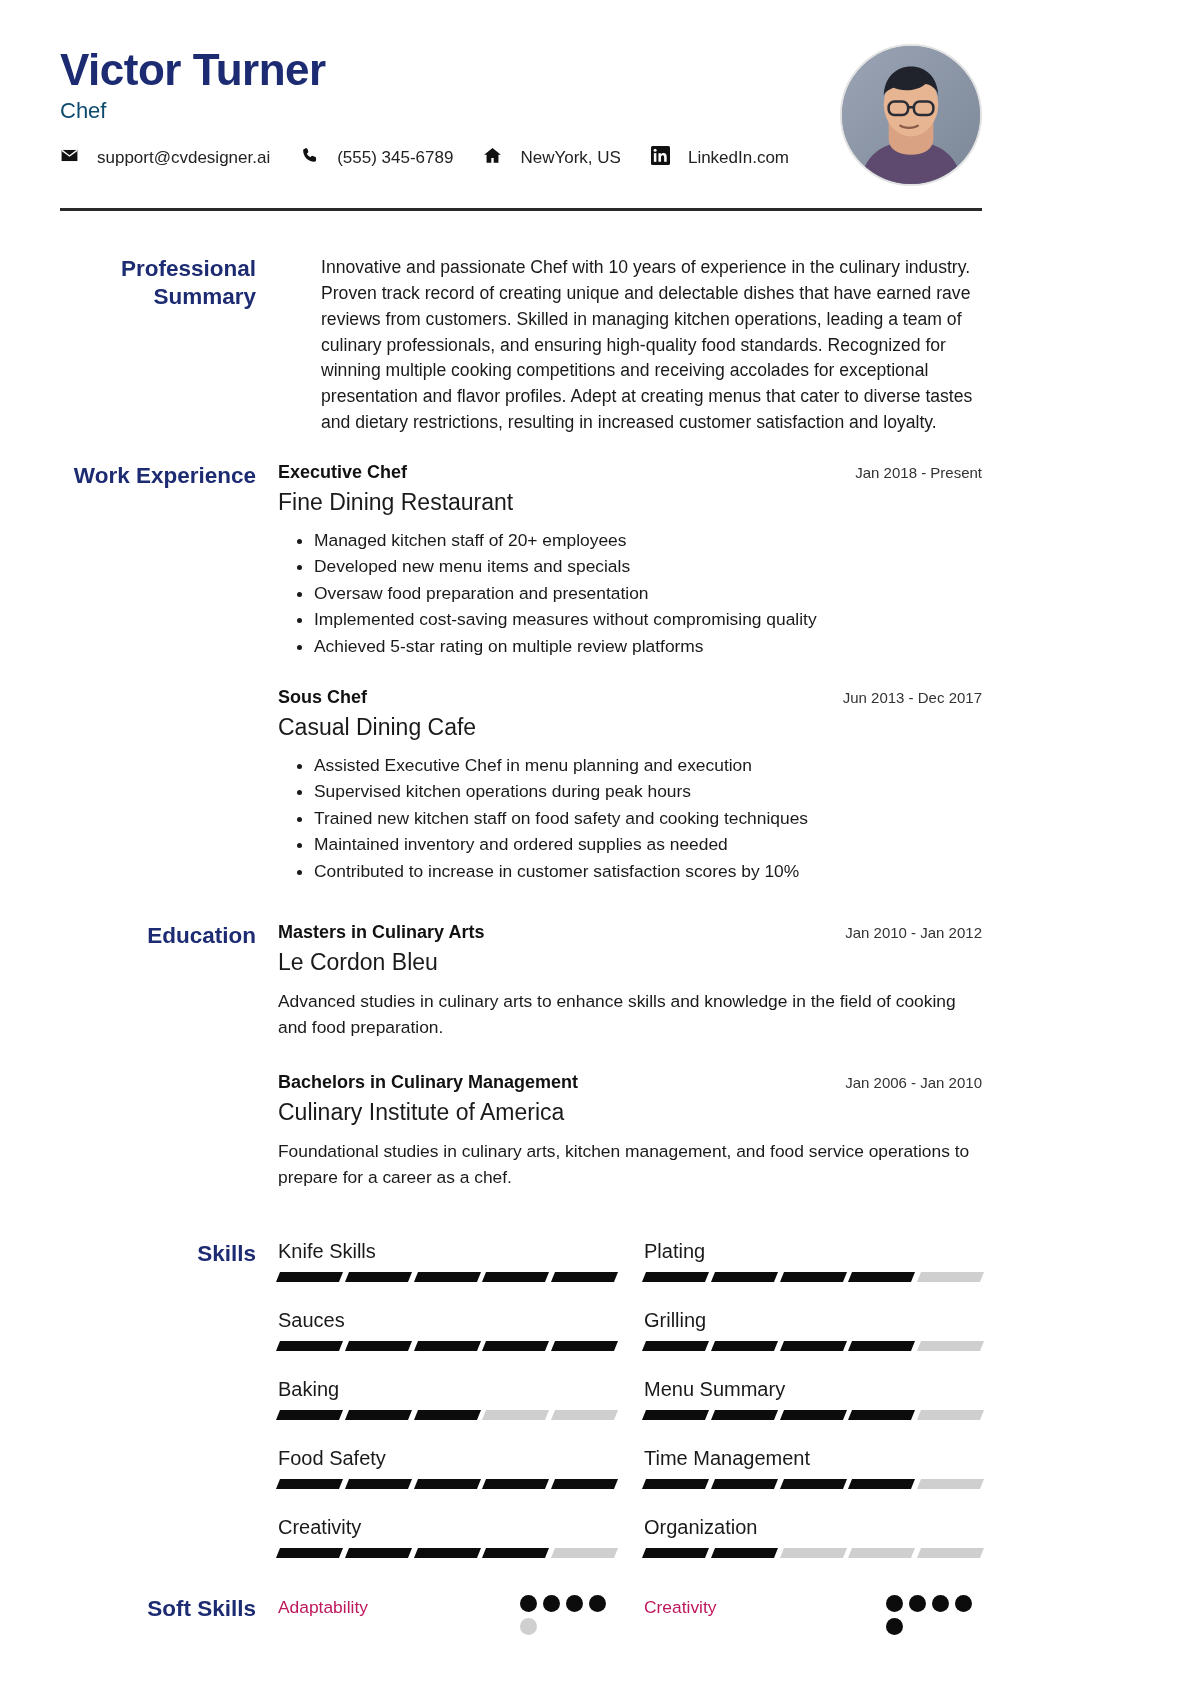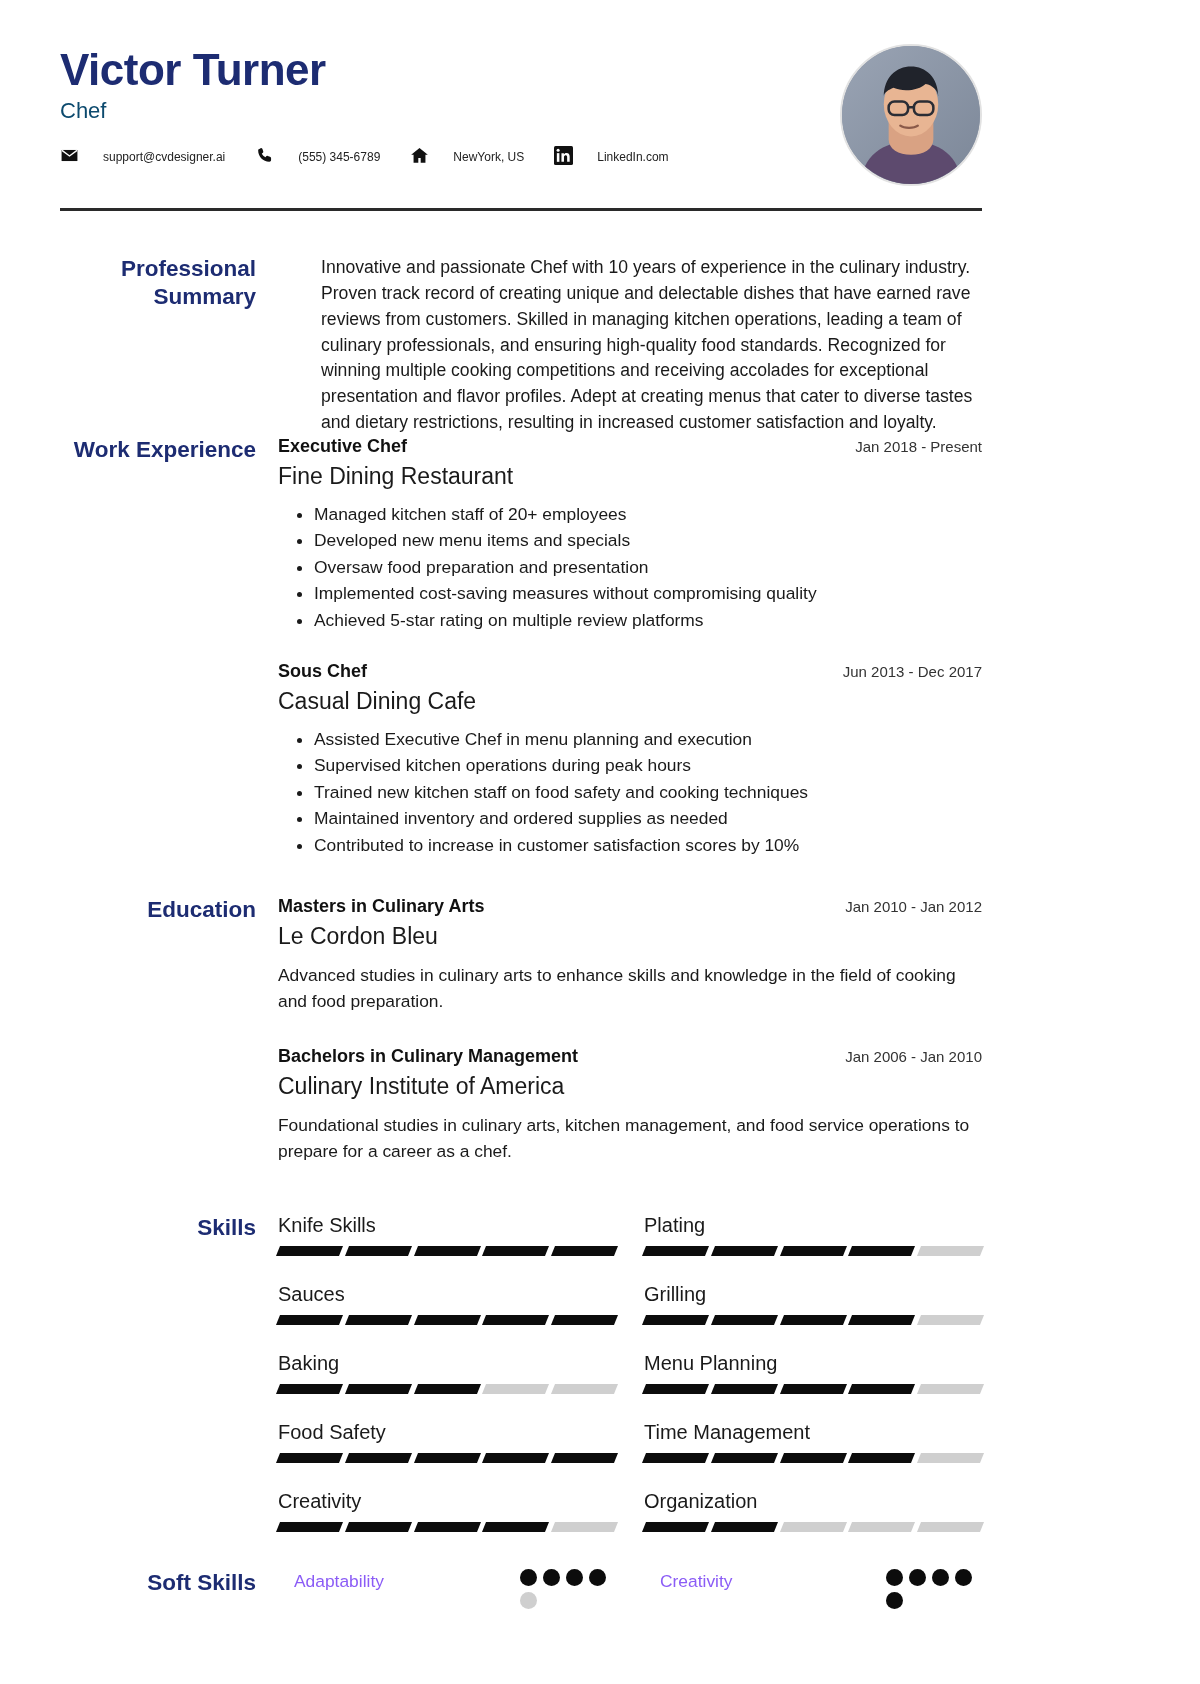--- a/index.html
+++ b/index.html
@@ -12,39 +12,39 @@
   }
   .page { width: 1042px; height: 1684px; position: relative; padding: 0 42px; }
 
   
   .header { display: flex; align-items: flex-start; justify-content: space-between;
             padding: 38px 0 0 18px; }
   .hdr-left { padding-top: 8px; }
   .name { font-size: 44px; font-weight: bold; color: #1d2c72; letter-spacing: -0.5px; line-height: 1.1; }
   .role { font-size: 22px; color: #0c4a6e; margin-top: 4px; font-weight: normal; }
   .contacts { display: flex; align-items: center; gap: 30px; margin-top: 22px; flex-wrap: wrap; }
-  .contact { display: flex; align-items: center; gap: 24px; font-size: 12px; color: #222; white-space: nowrap; }
+  .contact { display: flex; align-items: center; gap: 18px; font-size: 17px; color: #222; white-space: nowrap; }
   .contact svg { flex: none; }
   .photo-wrap { margin-right: 18px; margin-top: 6px; }
   .photo { width: 142px; height: 142px; border-radius: 50%; overflow: hidden;
            border: 2px solid #e2e2e2; position: relative; background: #8d97a8; }
   .photo svg { display: block; width: 100%; height: 100%; }
 
   .rule { height: 3px; background: #2a2a2a; margin: 22px 18px 0 18px; }
 
   
   .section { display: flex; align-items: flex-start; padding-left: 18px; padding-right: 18px; }
   .sec-label { width: 218px; flex: none; text-align: right; padding-right: 22px;
                font-size: 22.5px; font-weight: bold; color: #1d2c72; line-height: 1.24; }
   .sec-body { flex: 1; min-width: 0; }
 
   .summary { margin-top: 44px; }
   .summary-text { font-size: 17.6px; line-height: 1.47; color: #1a1a1a; text-align: left; margin-left: 43px; }
 
-  .work { }
+  .work { margin-top: 26px; }
   .entry { margin-bottom: 6px; }
   .entry-head { display: flex; justify-content: space-between; align-items: baseline; gap: 16px; }
   .entry-title { font-size: 18px; font-weight: bold; color: #111; }
   .entry-date { font-size: 15px; color: #333; white-space: nowrap; }
   .entry-org { font-size: 23px; color: #1a1a1a; margin-top: 6px; }
   .entry-list { margin: 12px 0 0 0; padding-left: 36px; }
   .entry-list li { font-size: 17.4px; line-height: 1.46; color: #1a1a1a; margin-bottom: 1px; }
   .entry-desc { font-size: 17.4px; line-height: 1.47; color: #1a1a1a; margin-top: 13px; }
   .entry-gap { height: 22px; }
 
@@ -58,21 +58,21 @@
   .skill-name { font-size: 20px; color: #1a1a1a; margin-bottom: 9px; }
   .bar { display: flex; gap: 6px; }
   .seg { flex: 1; height: 10px; background: #cfcfcf;
          transform: skewX(-22deg); }
   .seg.on { background: #0c0c0c; }
 
   
   .soft { margin-top: 10px; }
   .soft-grid { display: grid; grid-template-columns: 1fr 1fr; column-gap: 28px; }
   .soft-cell { display: flex; align-items: flex-start; justify-content: space-between; gap: 14px; padding-bottom: 18px; }
-  .soft-name { font-size: 17.4px; color: #8b5cf6; padding-top: 2px; margin-left: 16px; }
+  .soft-name { font-size: 17.4px; color: #be185d; padding-top: 2px; }
   .dots { width: 96px; display: flex; flex-wrap: wrap; gap: 6px; justify-content: flex-start; }
   .dot { width: 17px; height: 17px; border-radius: 50%; background: #cfcfcf; flex: none; }
   .dot.on { background: #0c0c0c; }
 </style>
 </head>
 <body>
 
 <div class="page">
 
   <div class="header">
@@ -270,21 +270,21 @@
             <div class="skill-name">Baking</div>
             <div class="bar">
               <span class="seg on"></span>
               <span class="seg on"></span>
               <span class="seg on"></span>
               <span class="seg"></span>
               <span class="seg"></span>
             </div>
           </div>
           <div class="skill-cell">
-            <div class="skill-name">Menu Planning</div>
+            <div class="skill-name">Menu Summary</div>
             <div class="bar">
               <span class="seg on"></span>
               <span class="seg on"></span>
               <span class="seg on"></span>
               <span class="seg on"></span>
               <span class="seg"></span>
             </div>
           </div>
           <div class="skill-cell">
             <div class="skill-name">Food Safety</div>

